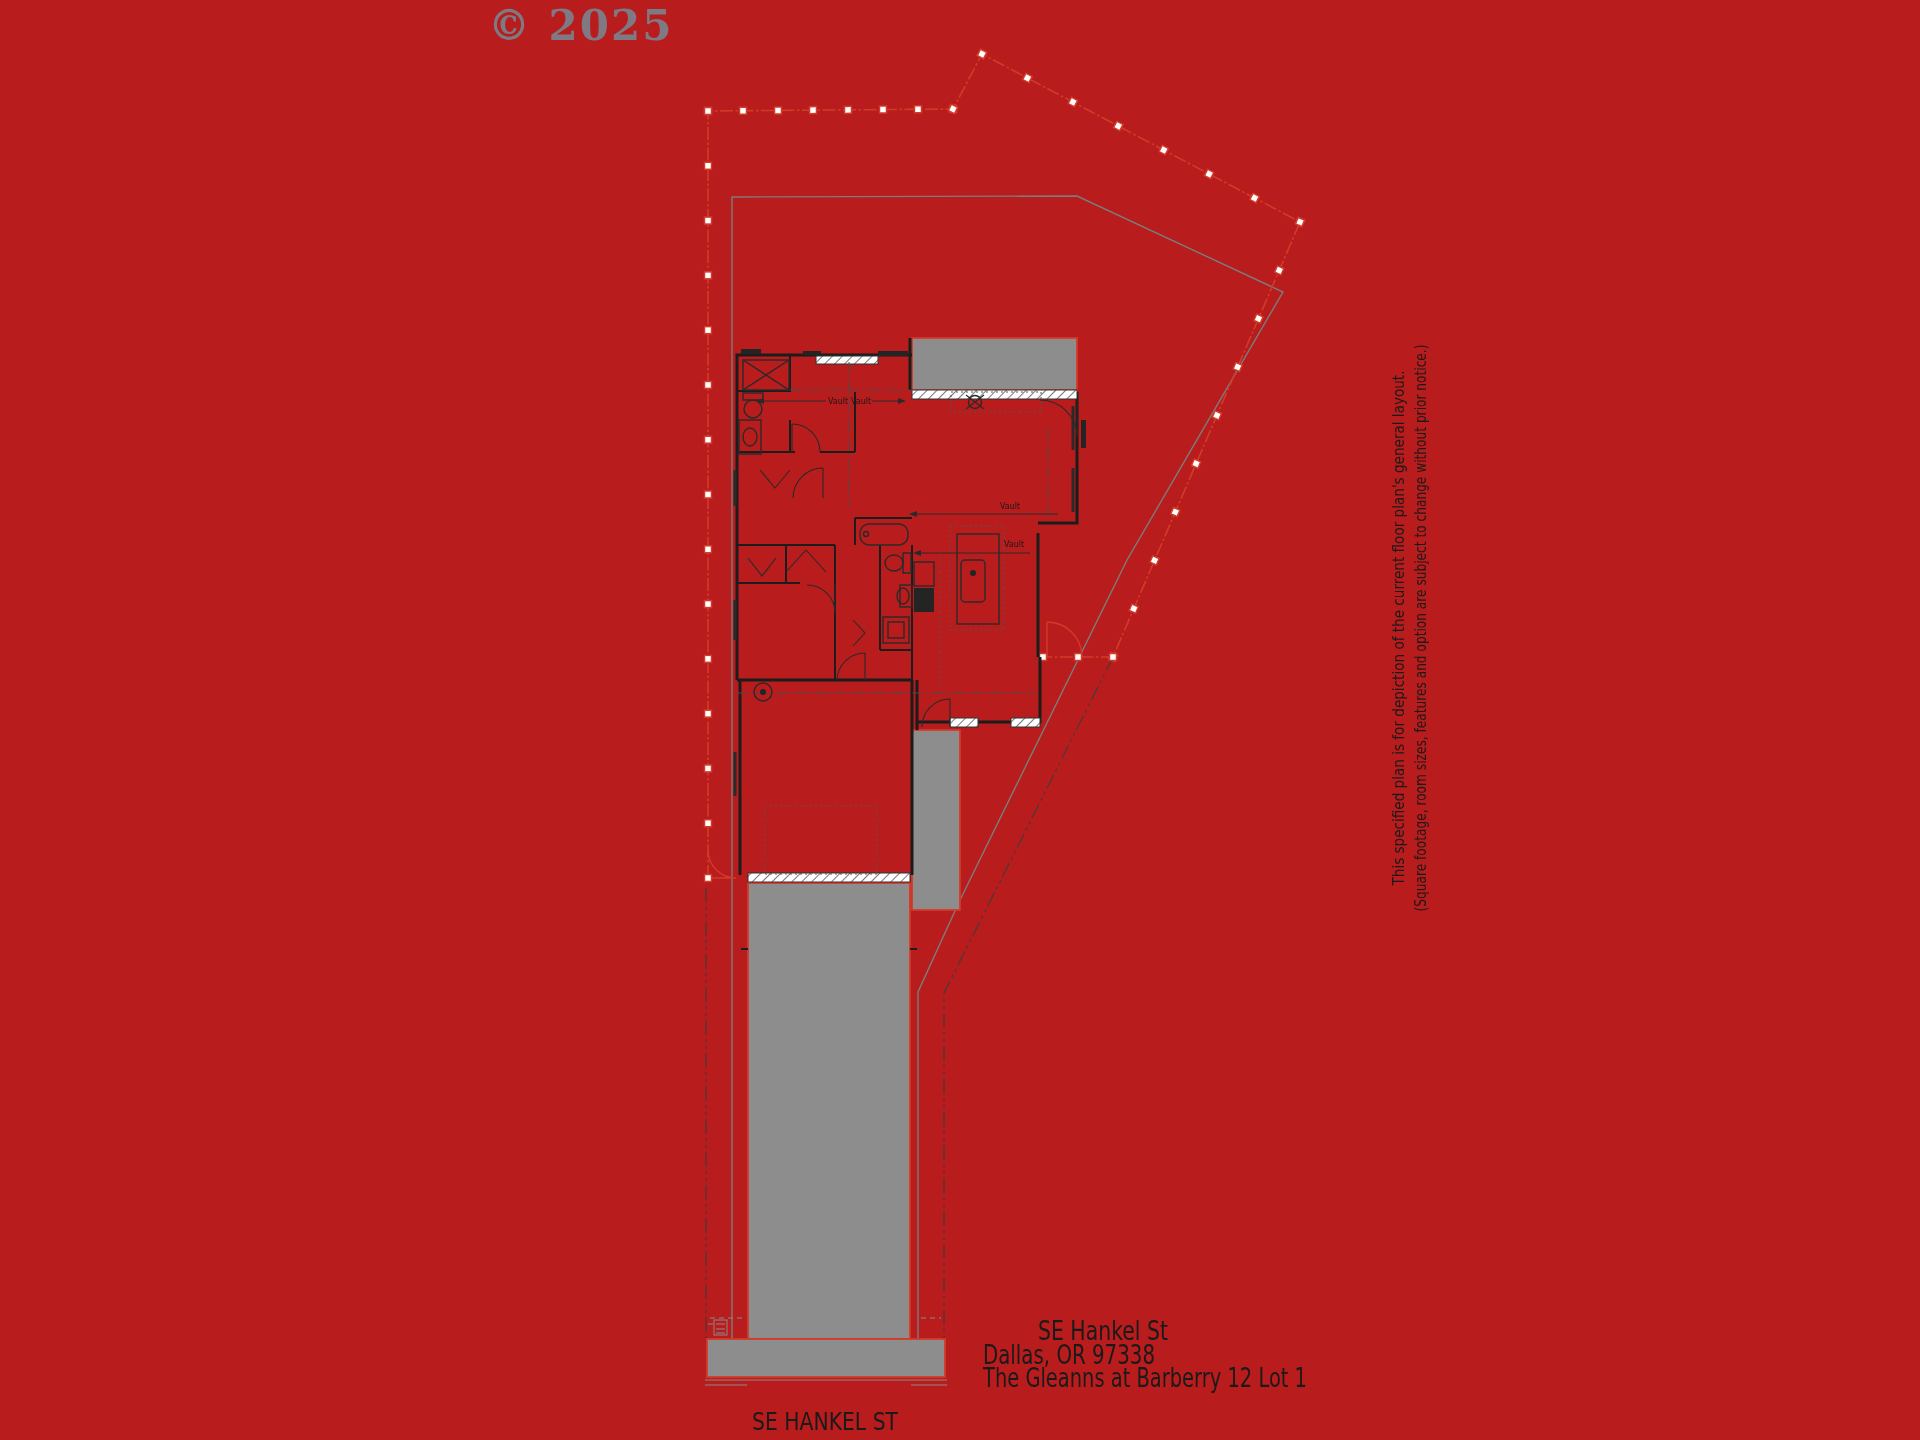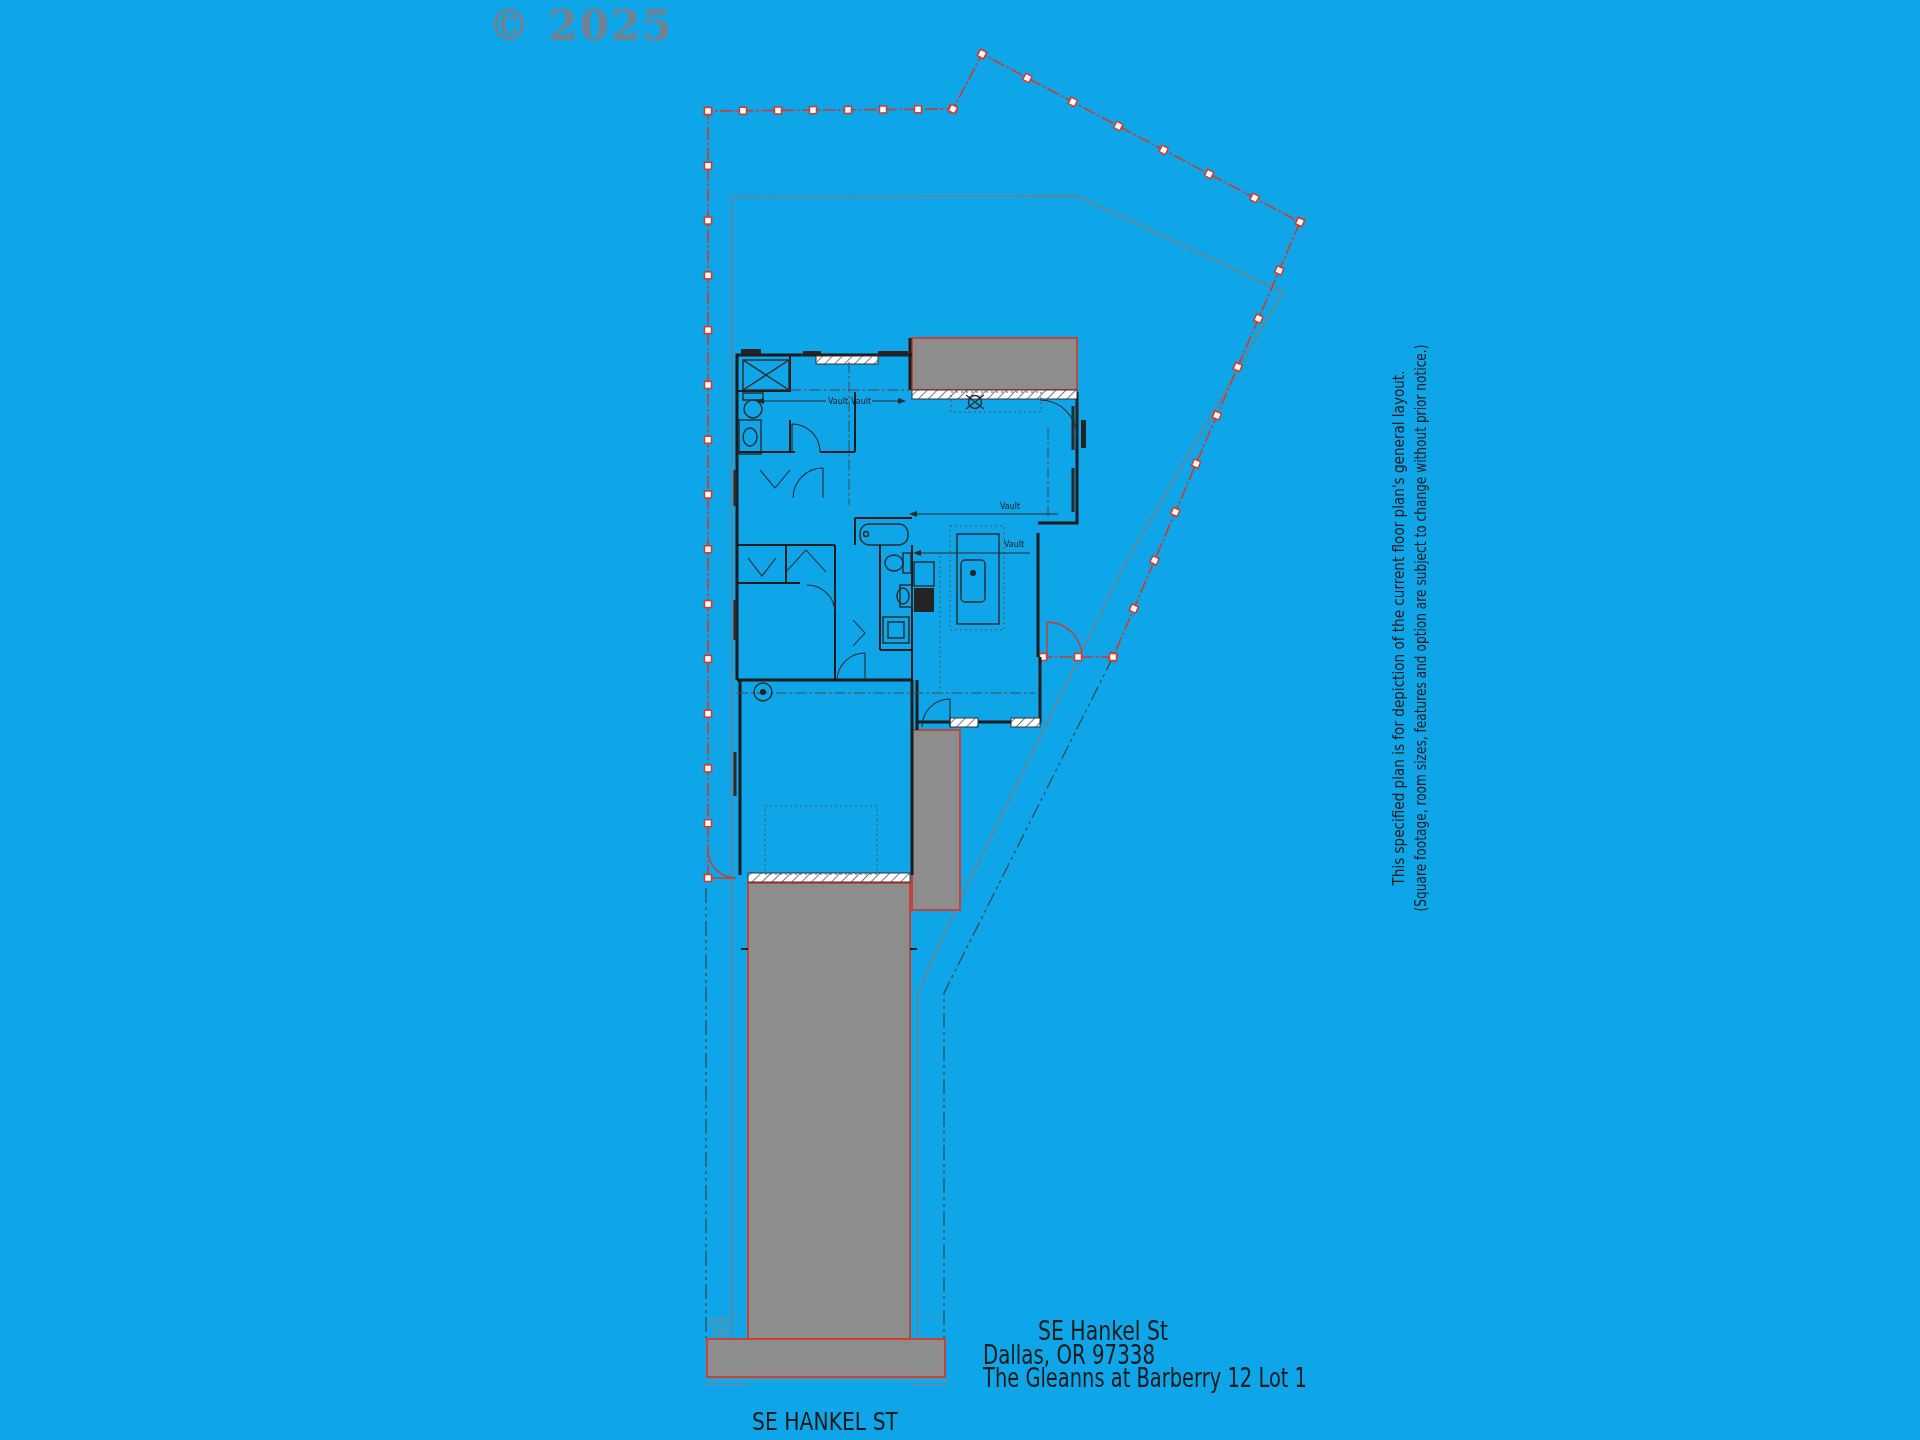--- a/index.html
+++ b/index.html
@@ -1,16 +1,16 @@
 <!DOCTYPE html>
 <html style="--red: #d23b2a; --gfill: #8d8d8d; --wall: #1c1c1c; --setback: #7c7c7c; --wm: #7a818b;"><head>
 <meta charset="utf-8">
 <style>
   html,body{margin:0;padding:0;background:#fff;}
-  .canvas{position:relative;width:1920px;height:1440px;background:#0ea5e9;overflow:hidden;
+  .canvas{position:relative;width:1920px;height:1440px;background:#b91c1c;overflow:hidden;
           font-family:"DejaVu Sans",sans-serif;}
   svg{position:absolute;left:0;top:0;}
   
   .red-line{stroke:var(--red);fill:none;}
   .boundary{stroke-width:1.6;stroke-dasharray:13 2.5 2.5 2.5;}
   .red-thin{stroke:var(--red);fill:none;stroke-width:1.4;}
   .pmarker{fill:#ffffff;stroke:var(--red);stroke-width:1.5;}
   .gray-fill{fill:var(--gfill);stroke:var(--red);stroke-width:1.8;}
   .setback{stroke:var(--setback);fill:none;stroke-width:1.4;}
   .dashdot2{stroke:#3d3d3d;fill:none;stroke-width:1.1;stroke-dasharray:15 4 3 4 3 4;}

